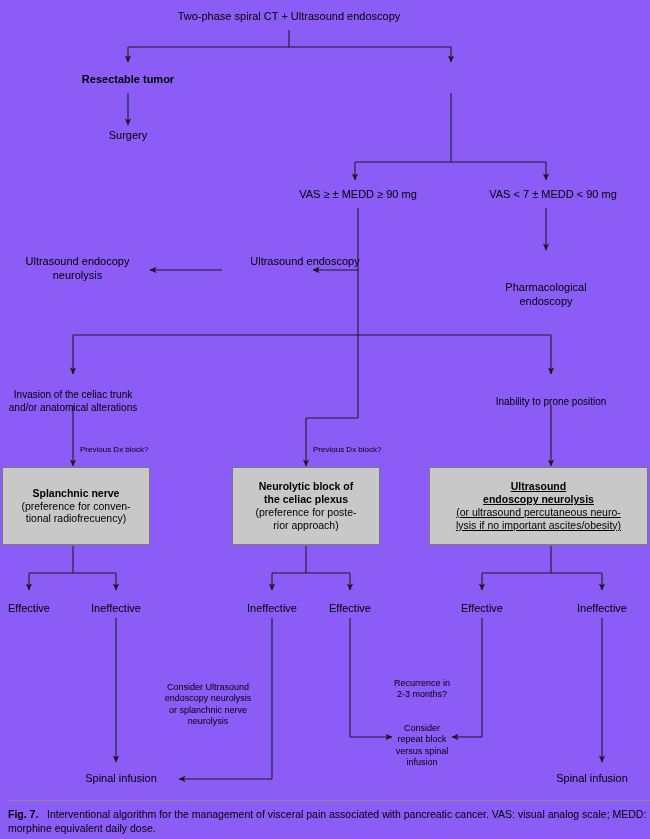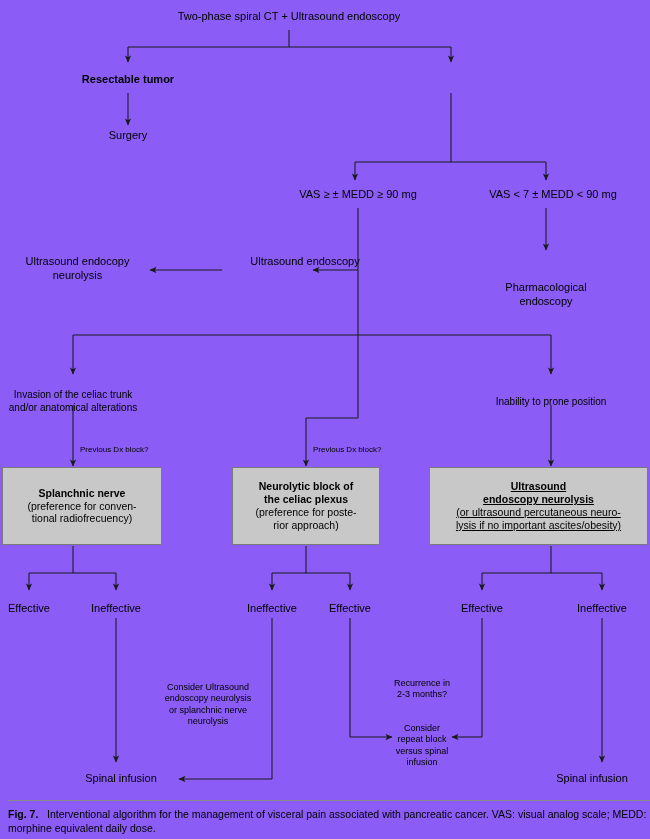--- a/index.html
+++ b/index.html
@@ -149,21 +149,21 @@
   </div>
 
   <div class="node t8" style="left:80px;top:445px;width:92px;text-align:left;">
     <span>Previous Dx block?</span>
   </div>
 
   <div class="node t8" style="left:313px;top:445px;width:92px;text-align:left;">
     <span>Previous Dx block?</span>
   </div>
 
-  <div class="gbox" style="left:2px;top:467px;width:160px;height:78px;">
+  <div class="gbox" style="left:2px;top:467px;width:148px;height:78px;">
     <div>
       <div class="ttl">Splanchnic nerve</div>
       <div>(preference for conven-</div>
       <div>tional radiofrecuency)</div>
     </div>
   </div>
 
   <div class="gbox" style="left:232px;top:467px;width:148px;height:78px;">
     <div>
       <div class="ttl">Neurolytic block of</div>

